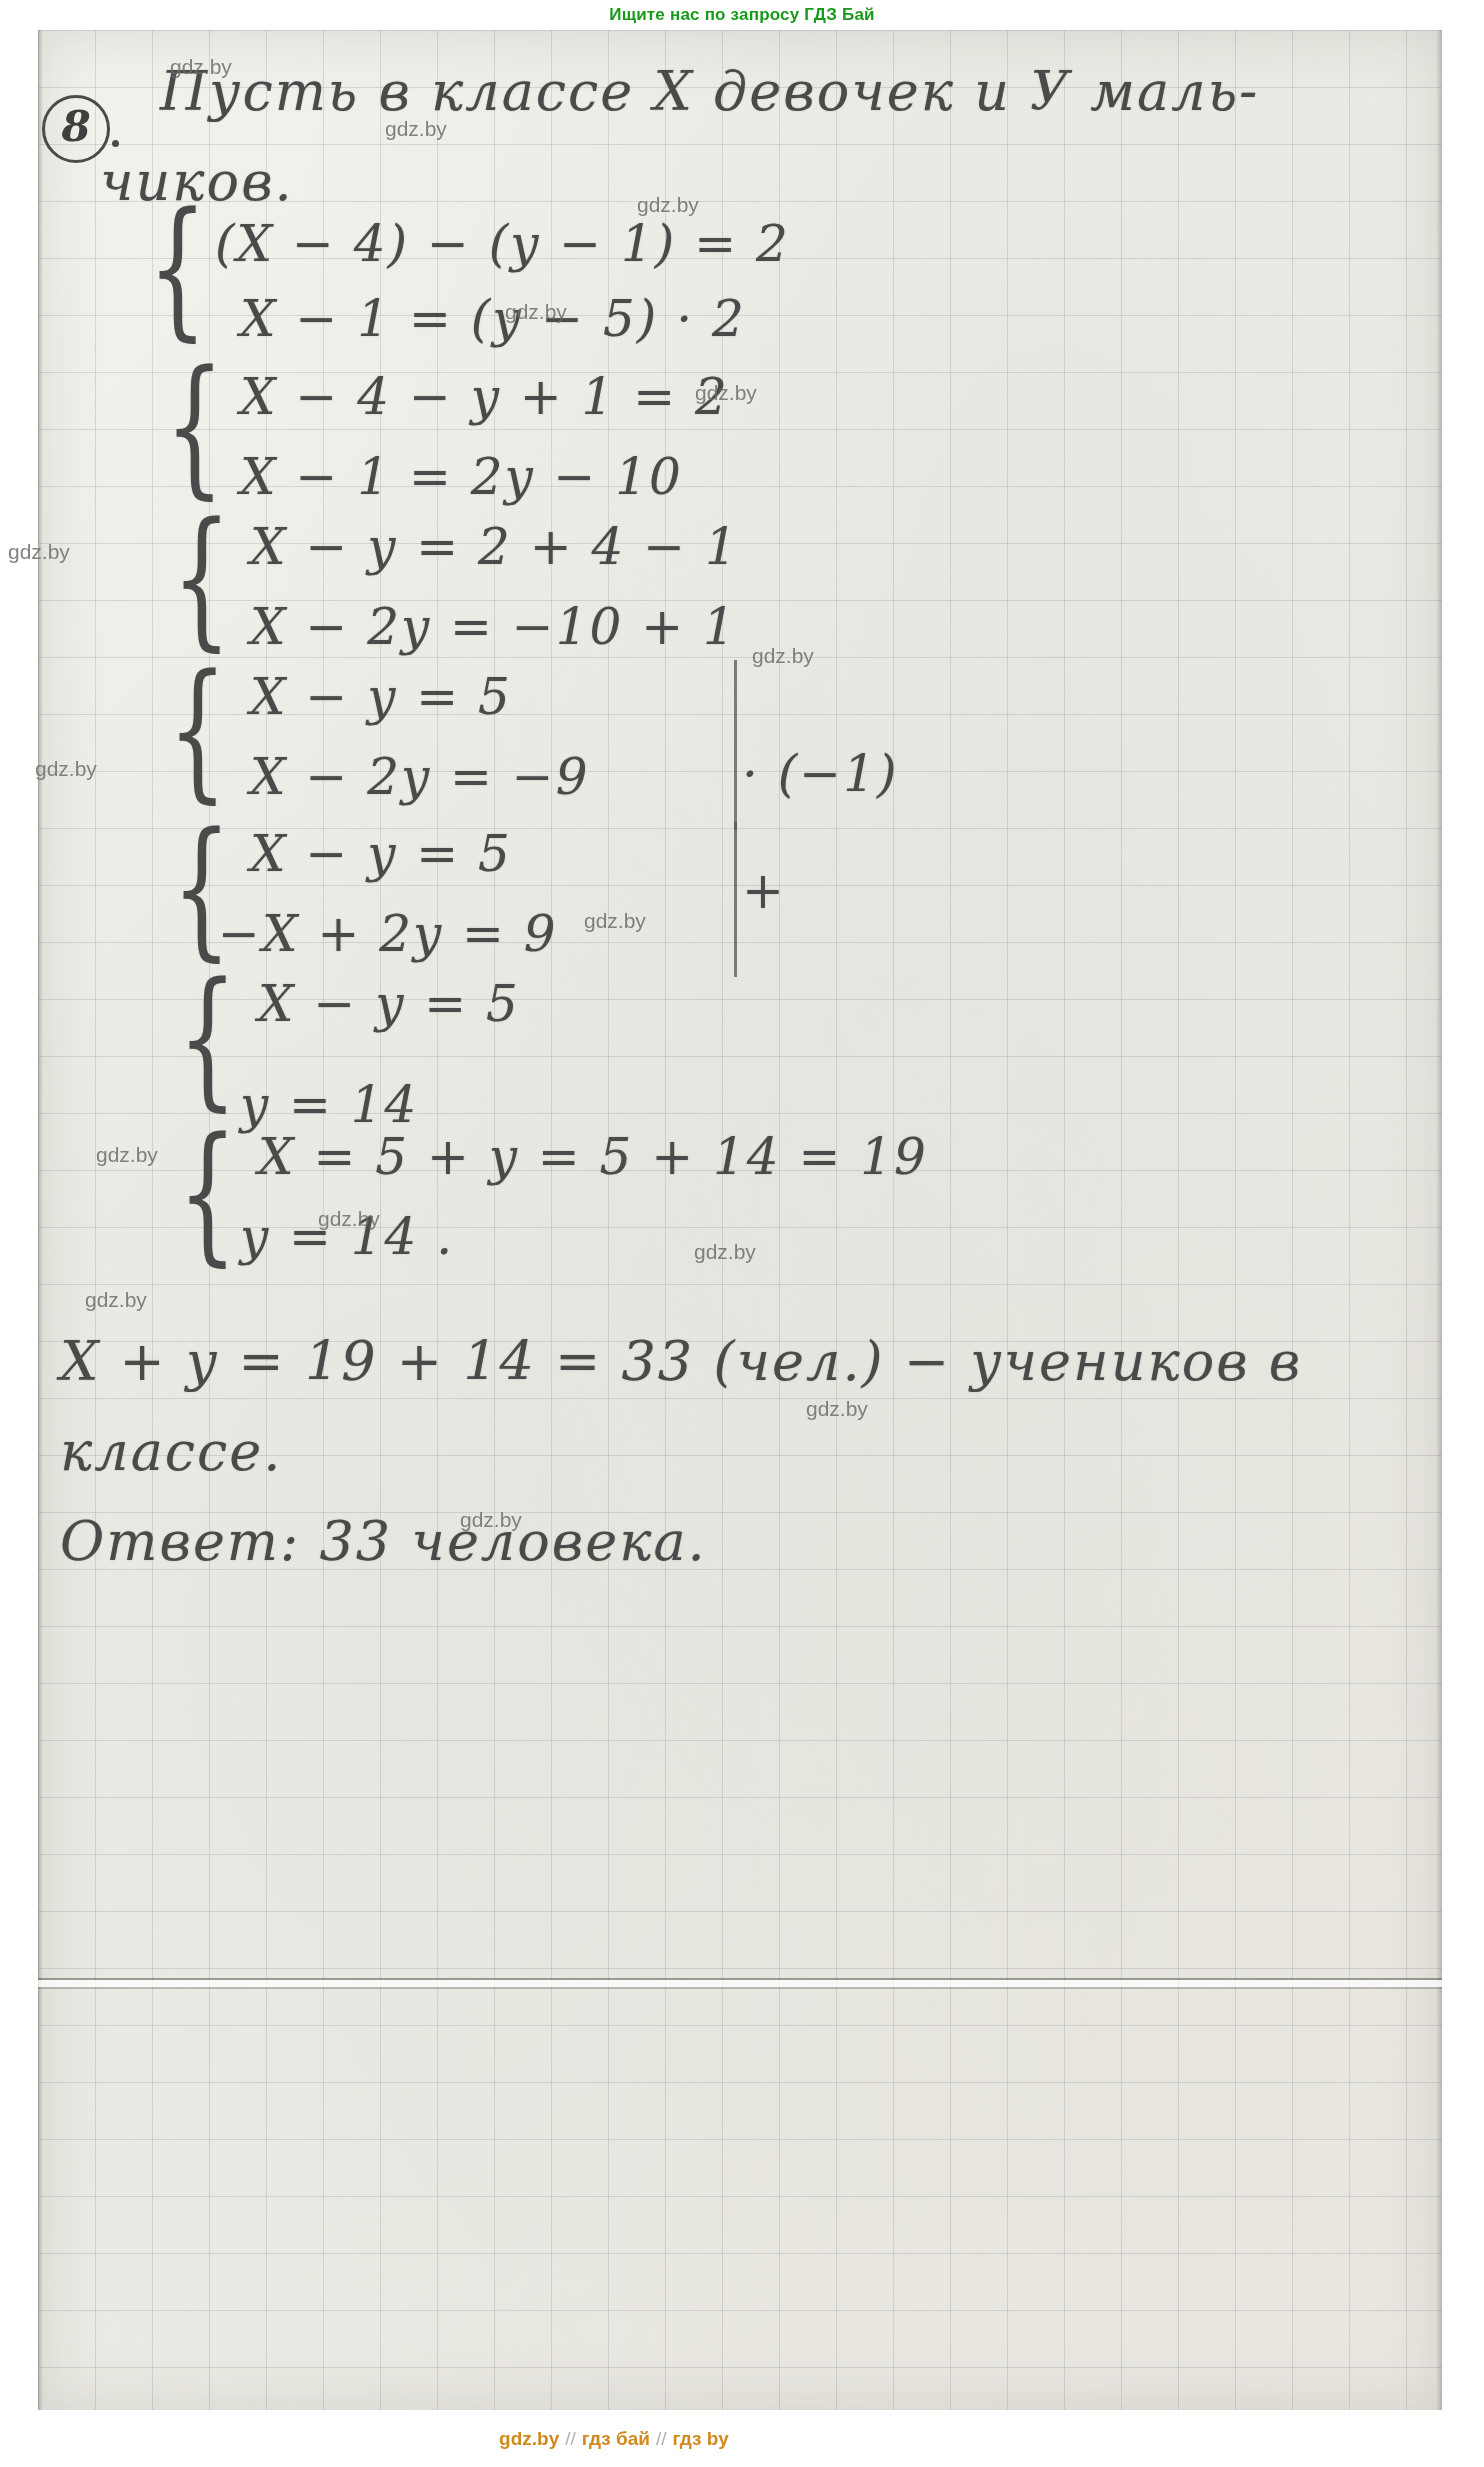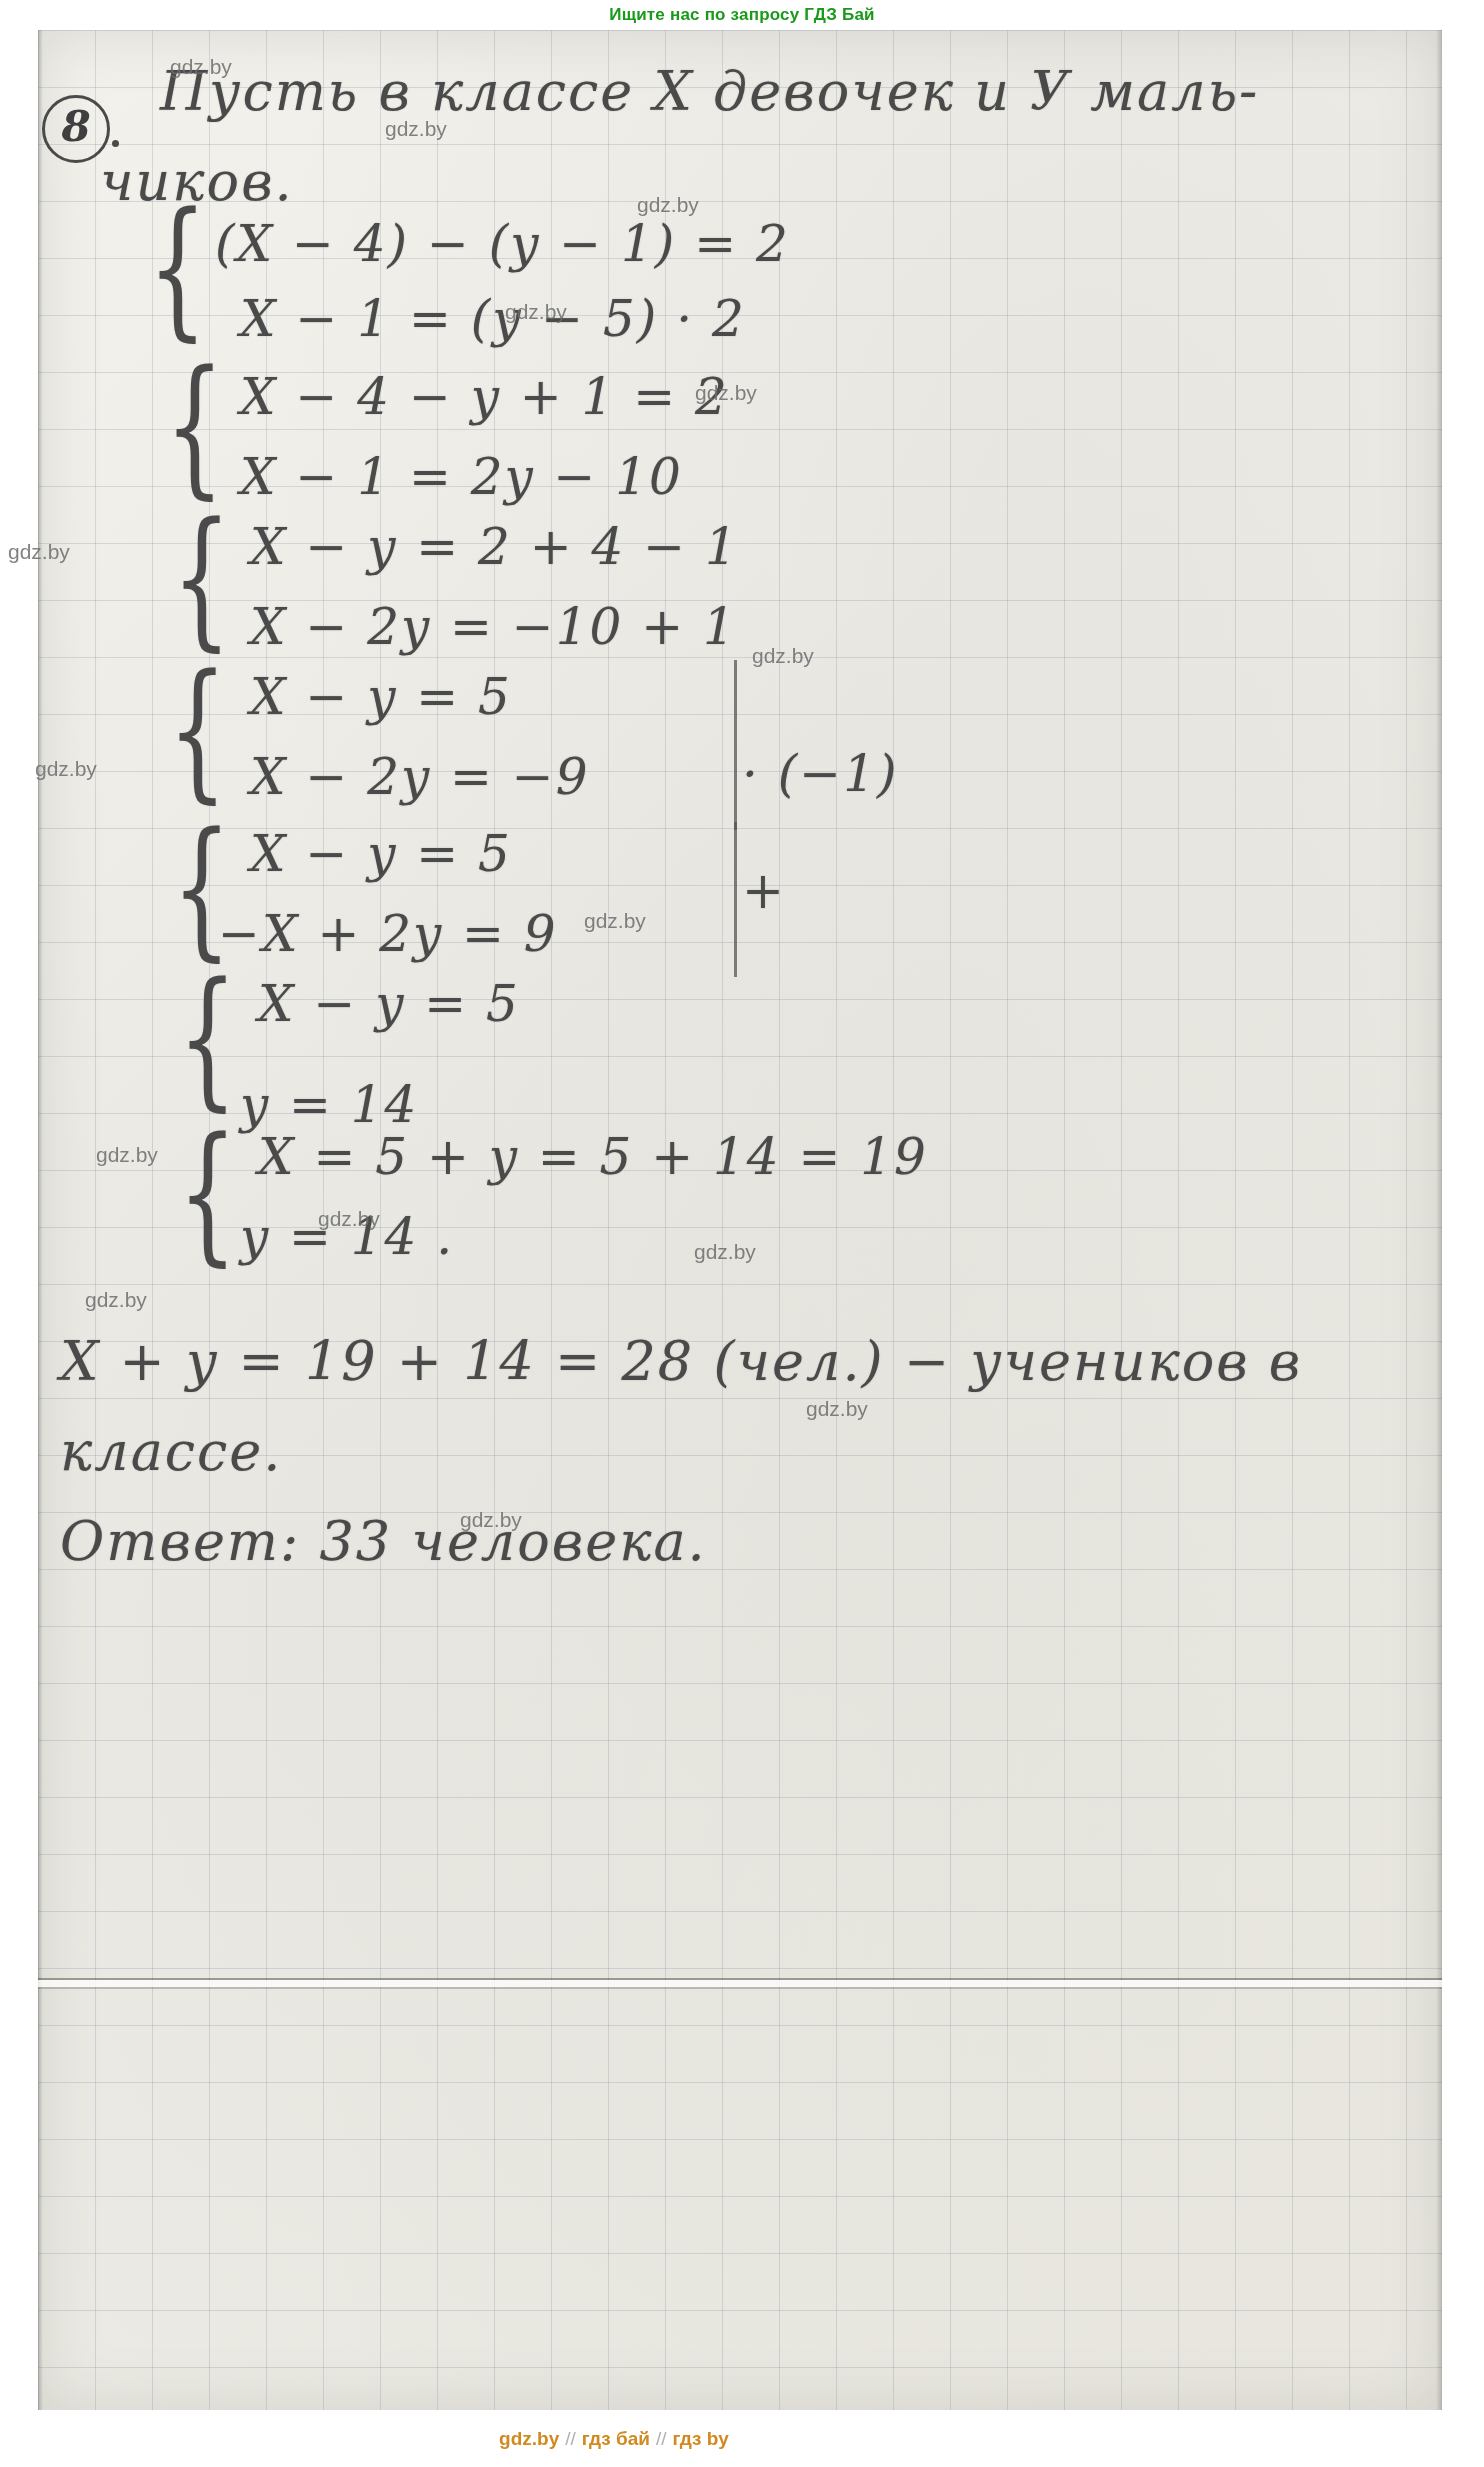--- a/index.html
+++ b/index.html
@@ -201,21 +201,21 @@
 <div class="hand h-md" style="left:742px; top:862px;">+</div>
 
 <div class="brace" style="left:178px; top:980px;">{</div>
 <div class="hand h-md" style="left:258px; top:975px;">Х − у = 5</div>
 <div class="hand h-md" style="left:240px; top:1055px;margin-top:21px;">у = 14</div>
 
 <div class="brace" style="left:178px; top:1135px;">{</div>
 <div class="hand h-md" style="left:258px; top:1128px;">Х = 5 + у = 5 + 14 = 19</div>
 <div class="hand h-md" style="left:240px; top:1208px;">у = 14 .</div>
 
-<div class="hand h-lg" style="left:60px; top:1330px;">Х + у = 19 + 14 = 28 (чел.) − учеников в</div>
+<div class="hand h-lg" style="left:60px; top:1330px;">Х + у = 19 + 14 = 33 (чел.) − учеников в</div>
 <div class="hand h-lg" style="left:60px; top:1420px;">классе.</div>
 <div class="hand h-lg" style="left:60px; top:1510px;">Ответ: 33 человека.</div>
 
 <div class="wm" style="left:170px;  top:55px;">gdz.by</div>
 <div class="wm" style="left:385px;  top:117px;">gdz.by</div>
 <div class="wm" style="left:637px;  top:193px;">gdz.by</div>
 <div class="wm" style="left:505px;  top:300px;">gdz.by</div>
 <div class="wm" style="left:695px;  top:381px;">gdz.by</div>
 <div class="wm" style="left:8px;    top:540px;">gdz.by</div>
 <div class="wm" style="left:752px;  top:644px;">gdz.by</div>

